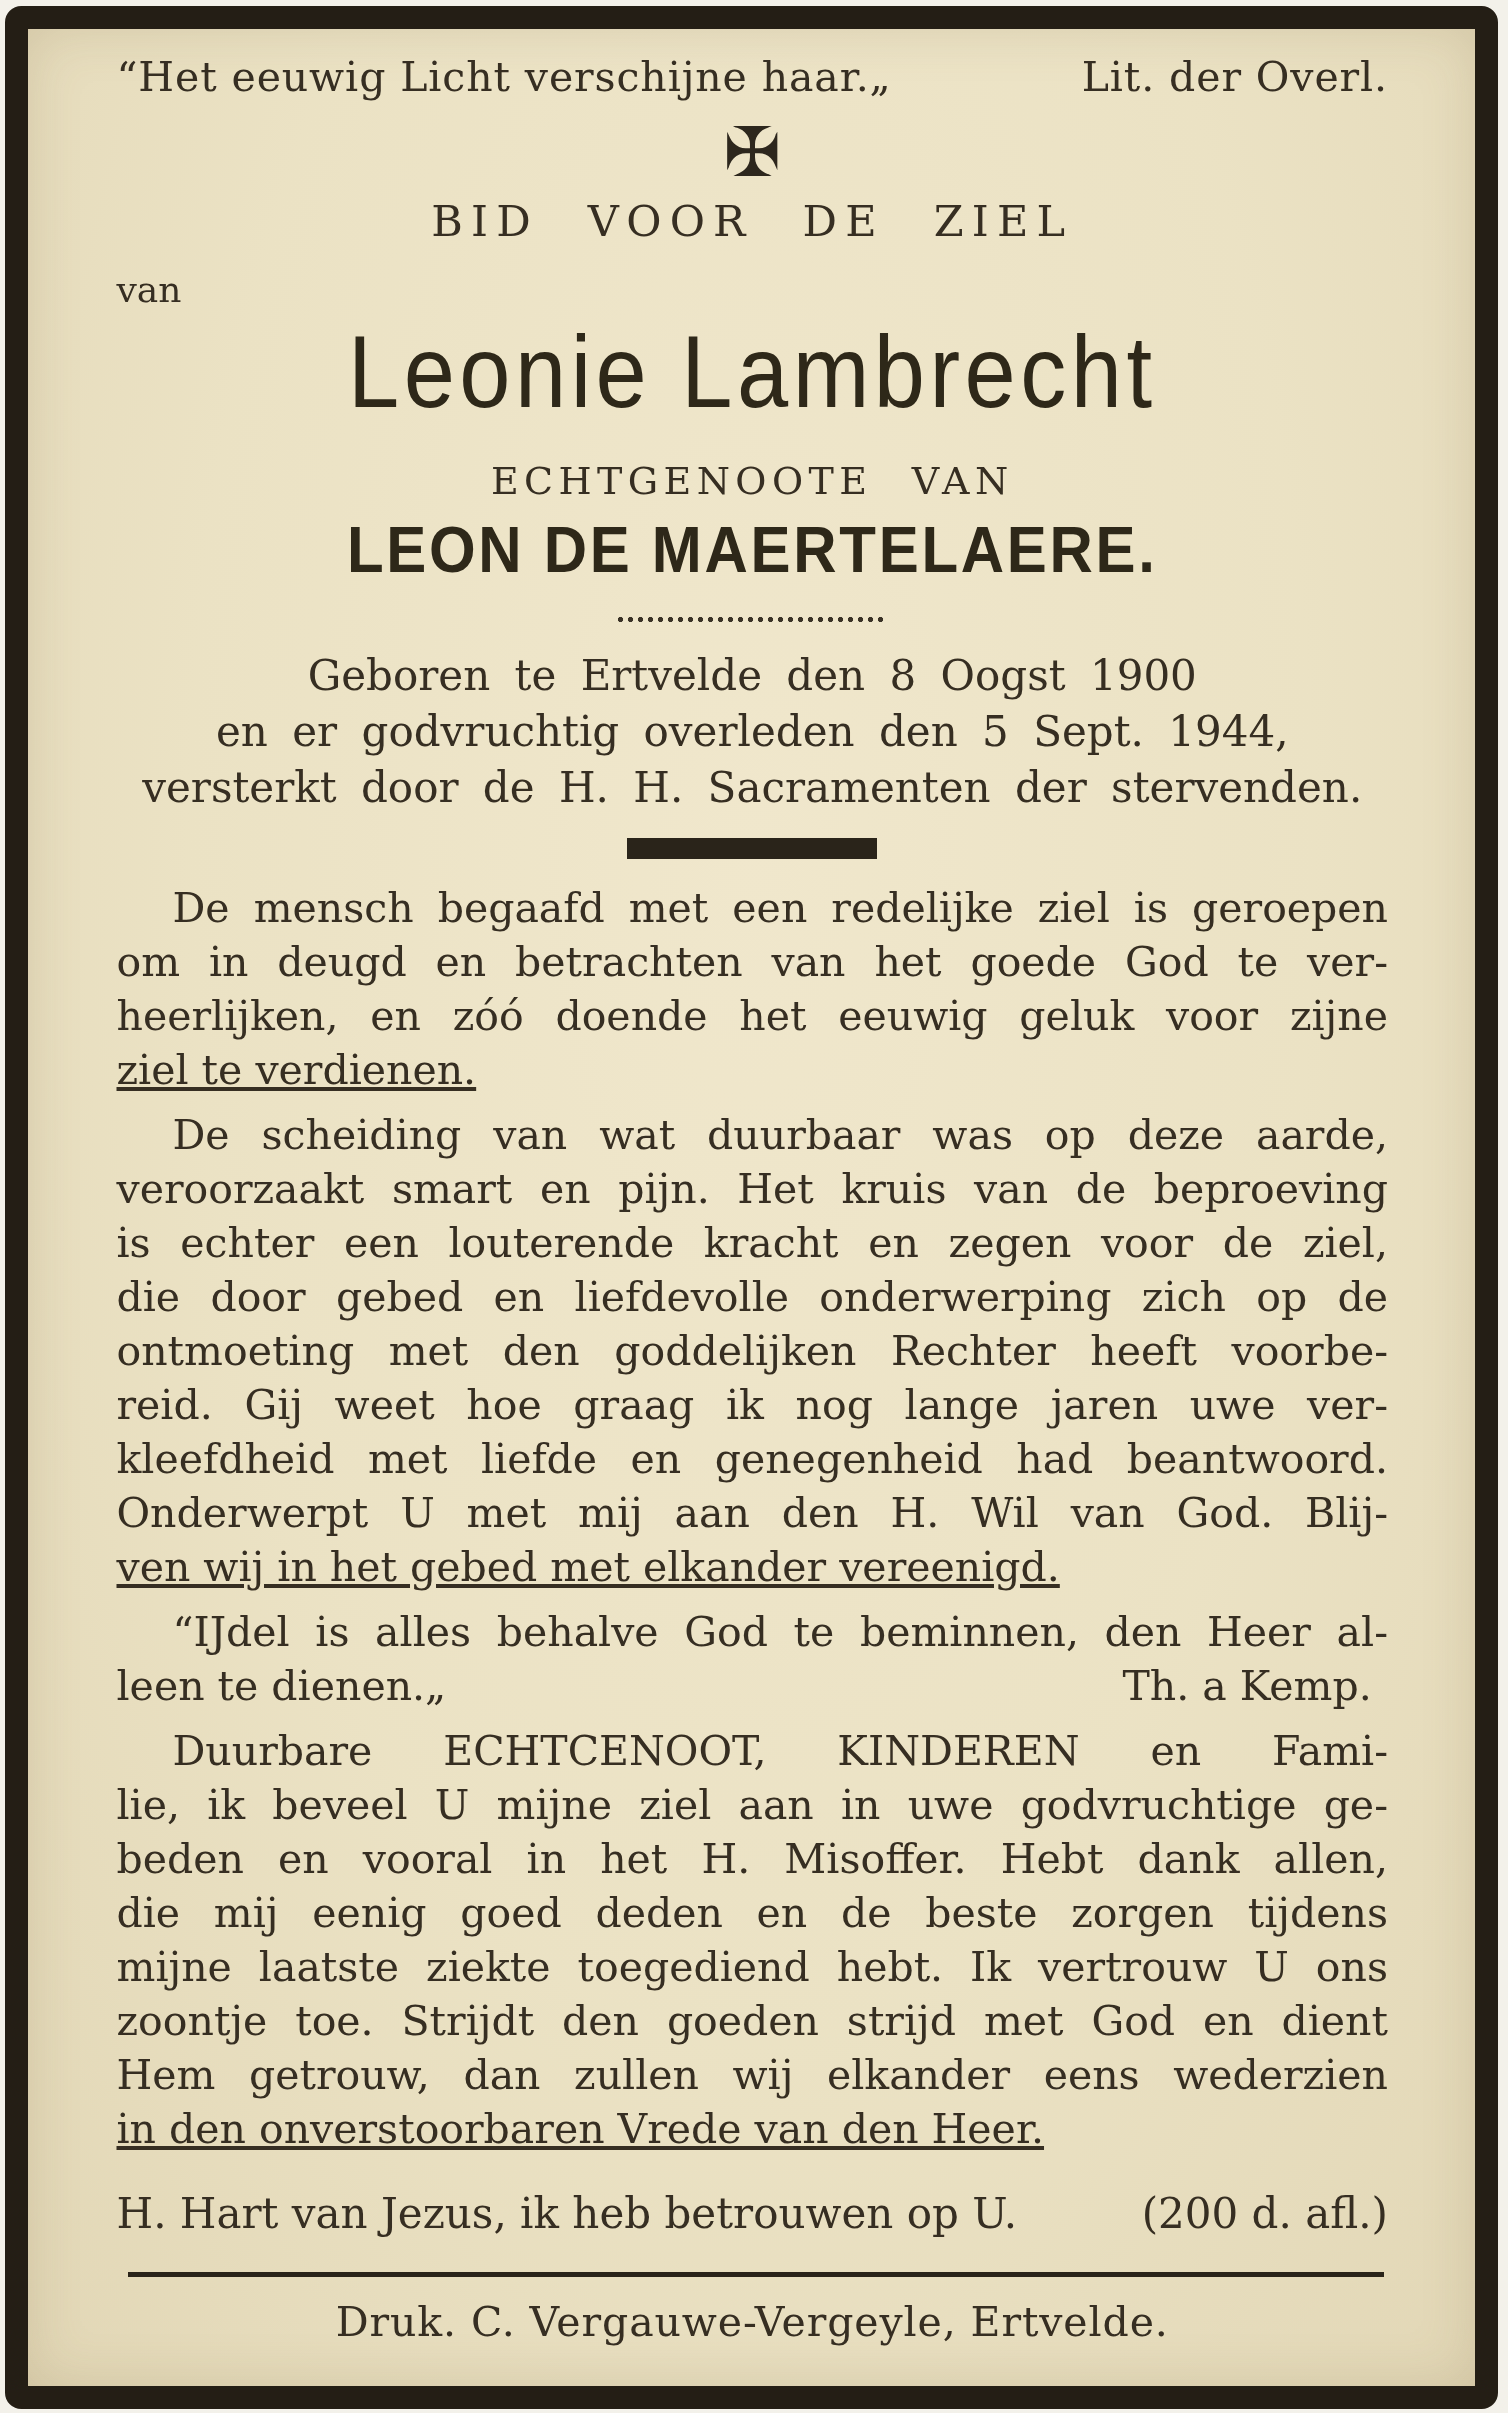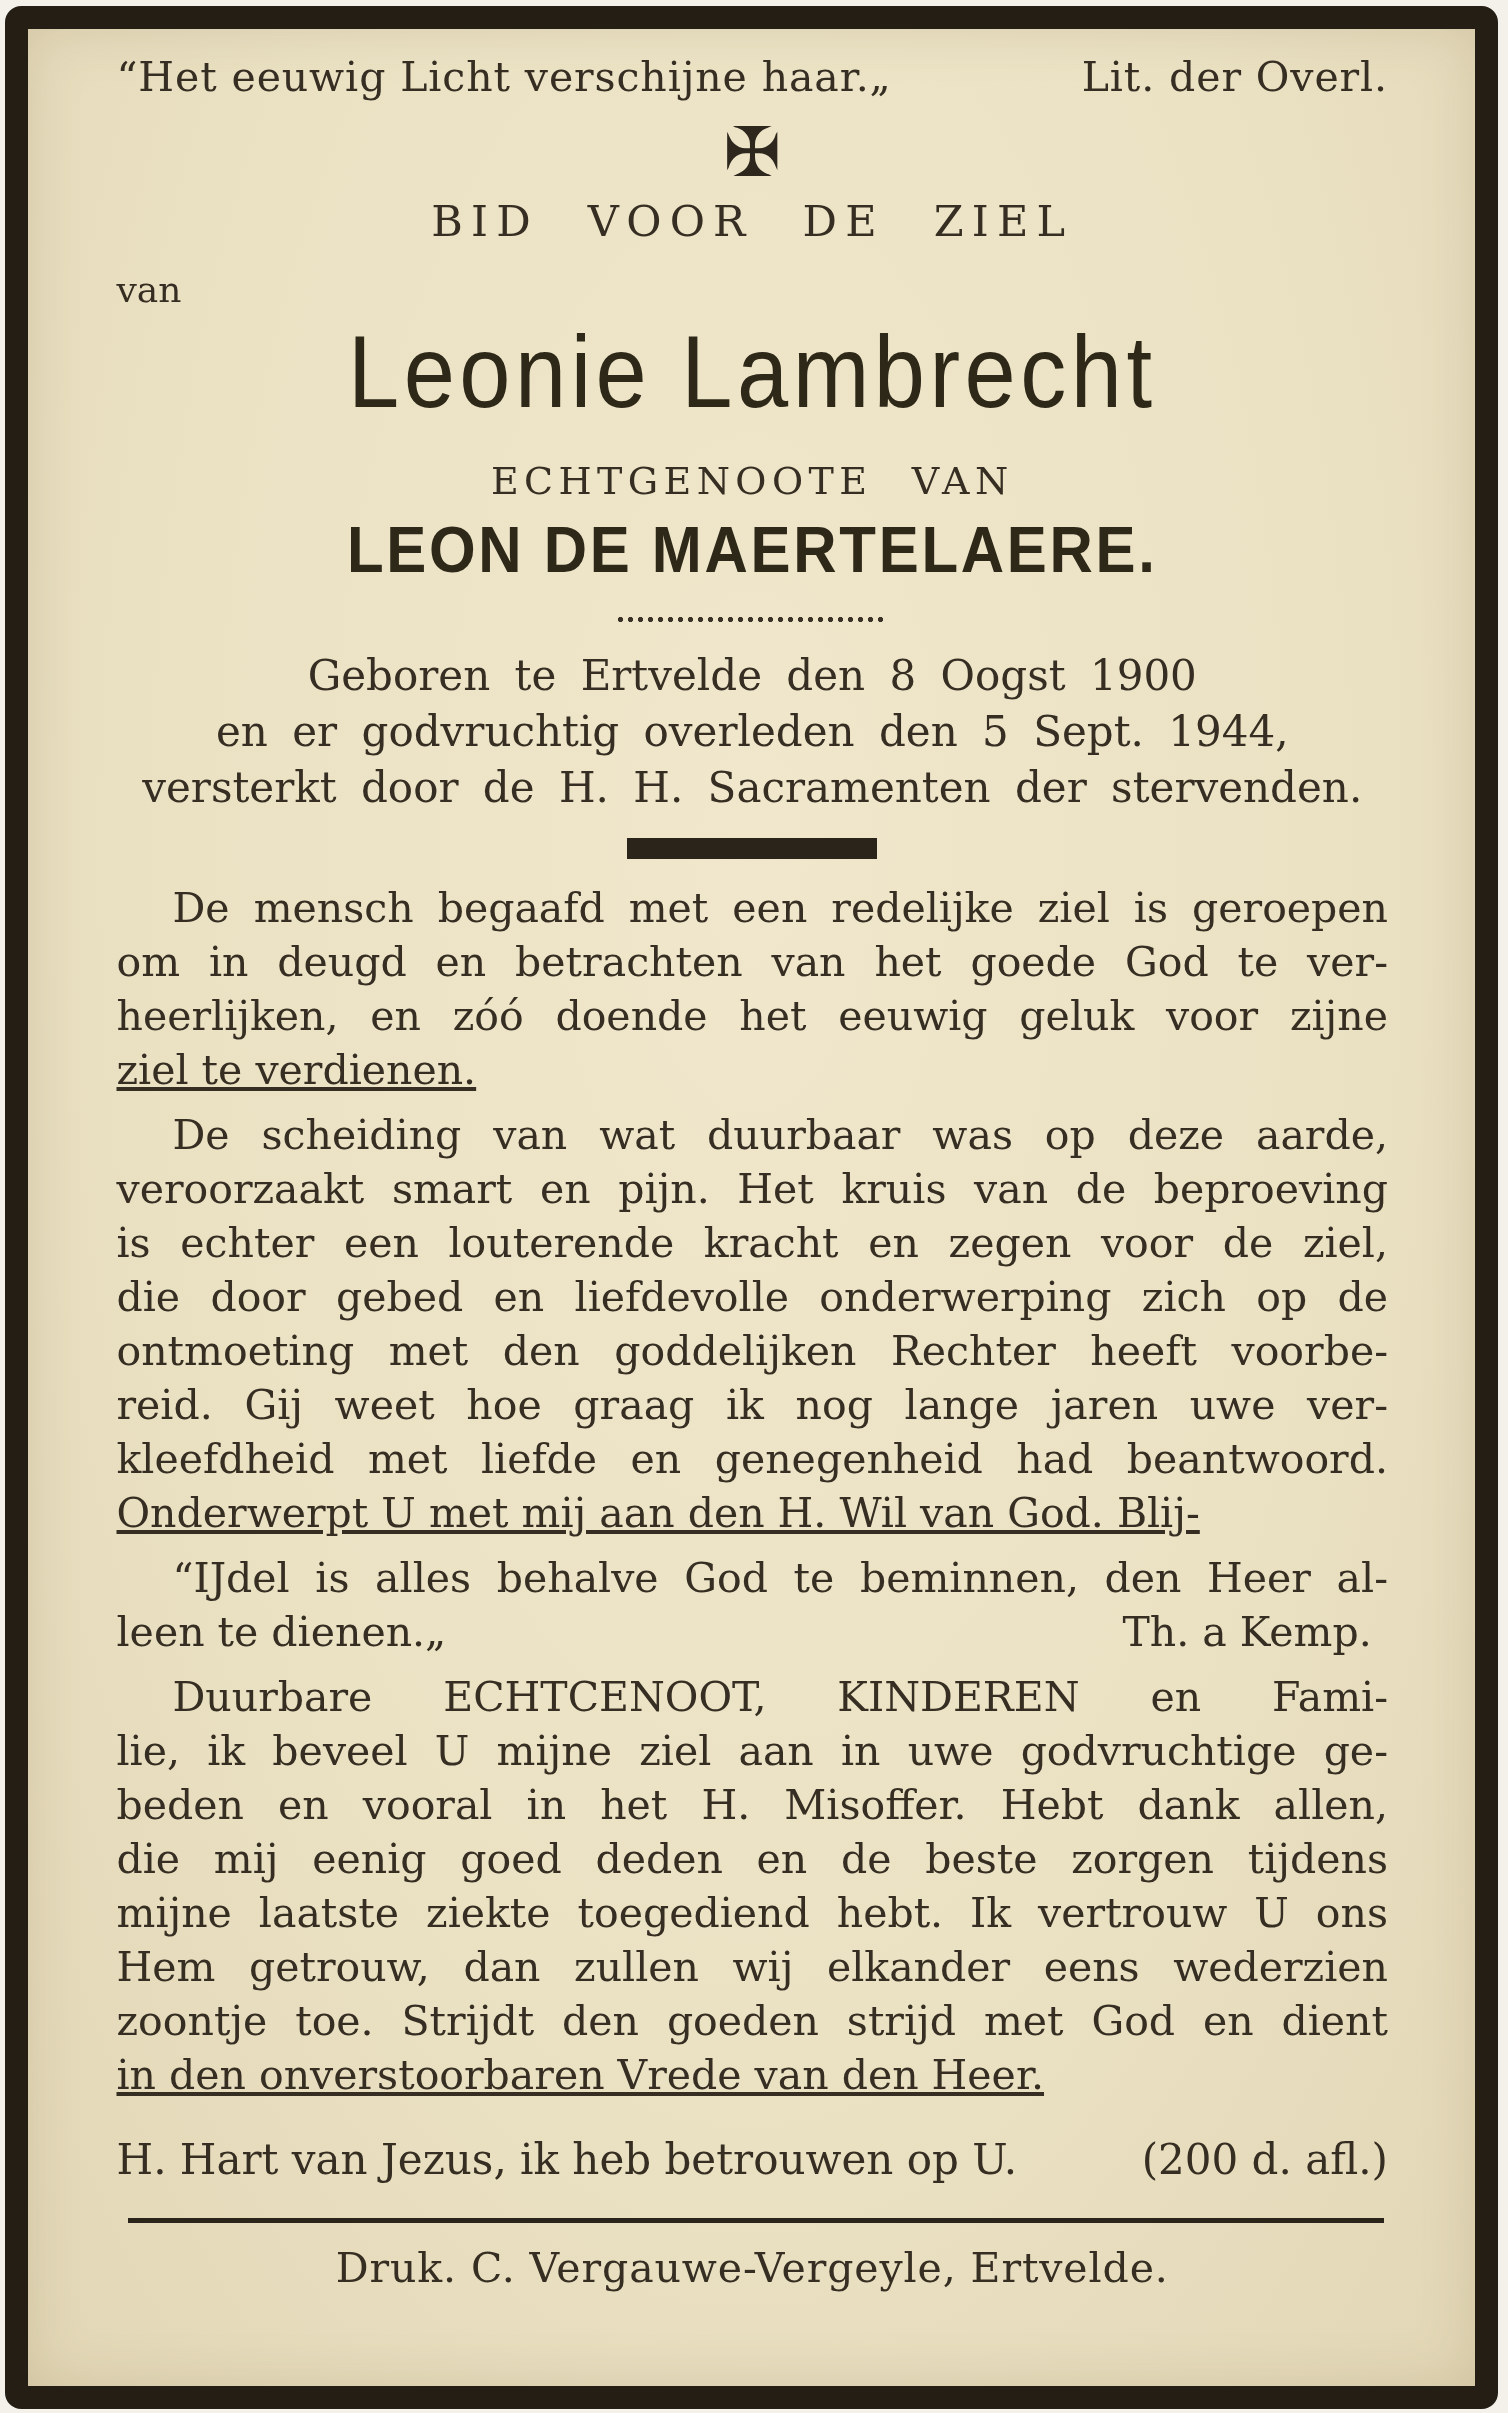--- a/index.html
+++ b/index.html
@@ -191,38 +191,39 @@
 
     <div class="para">
         <div class="jline">De scheiding van wat duurbaar was op deze aarde,</div>
         <div class="jline">veroorzaakt smart en pijn. Het kruis van de beproeving</div>
         <div class="jline">is echter een louterende kracht en zegen voor de ziel,</div>
         <div class="jline">die door gebed en liefdevolle onderwerping zich op de</div>
         <div class="jline">ontmoeting met den goddelijken Rechter heeft voorbe-</div>
         <div class="jline">reid. Gij weet hoe graag ik nog lange jaren uwe ver-</div>
         <div class="jline">kleefdheid met liefde en genegenheid had beantwoord.</div>
         <div class="jline">Onderwerpt U met mij aan den H. Wil van God. Blij-</div>
+        <div class="jline">ven wij in het gebed met elkander vereenigd.</div>
       </div>
 
     <div class="quote-block">
       <div class="quote-line1">“IJdel is alles behalve God te beminnen, den Heer al-</div>
       <div class="quote-line2">
         <span>leen te dienen.„</span>
         <span class="quote-attribution">Th. a Kemp.</span>
       </div>
     </div>
 
     <div class="para after">
         <div class="jline">Duurbare ECHTCENOOT, KINDEREN en Fami-</div>
         <div class="jline">lie, ik beveel U mijne ziel aan in uwe godvruchtige ge-</div>
         <div class="jline">beden en vooral in het H. Misoffer. Hebt dank allen,</div>
         <div class="jline">die mij eenig goed deden en de beste zorgen tijdens</div>
         <div class="jline">mijne laatste ziekte toegediend hebt. Ik vertrouw U ons</div>
+        <div class="jline">zoontje toe. Strijdt den goeden strijd met God en dient</div>
         <div class="jline">Hem getrouw, dan zullen wij elkander eens wederzien</div>
-        <div class="jline">zoontje toe. Strijdt den goeden strijd met God en dient</div>
         <div class="jline">in den onverstoorbaren Vrede van den Heer.</div>
       </div>
 
     <div class="invocation">
       <span>H. Hart van Jezus, ik heb betrouwen op U.</span>
       <span>(200 d. afl.)</span>
     </div>
 
     <div class="divider-rule"></div>
 

